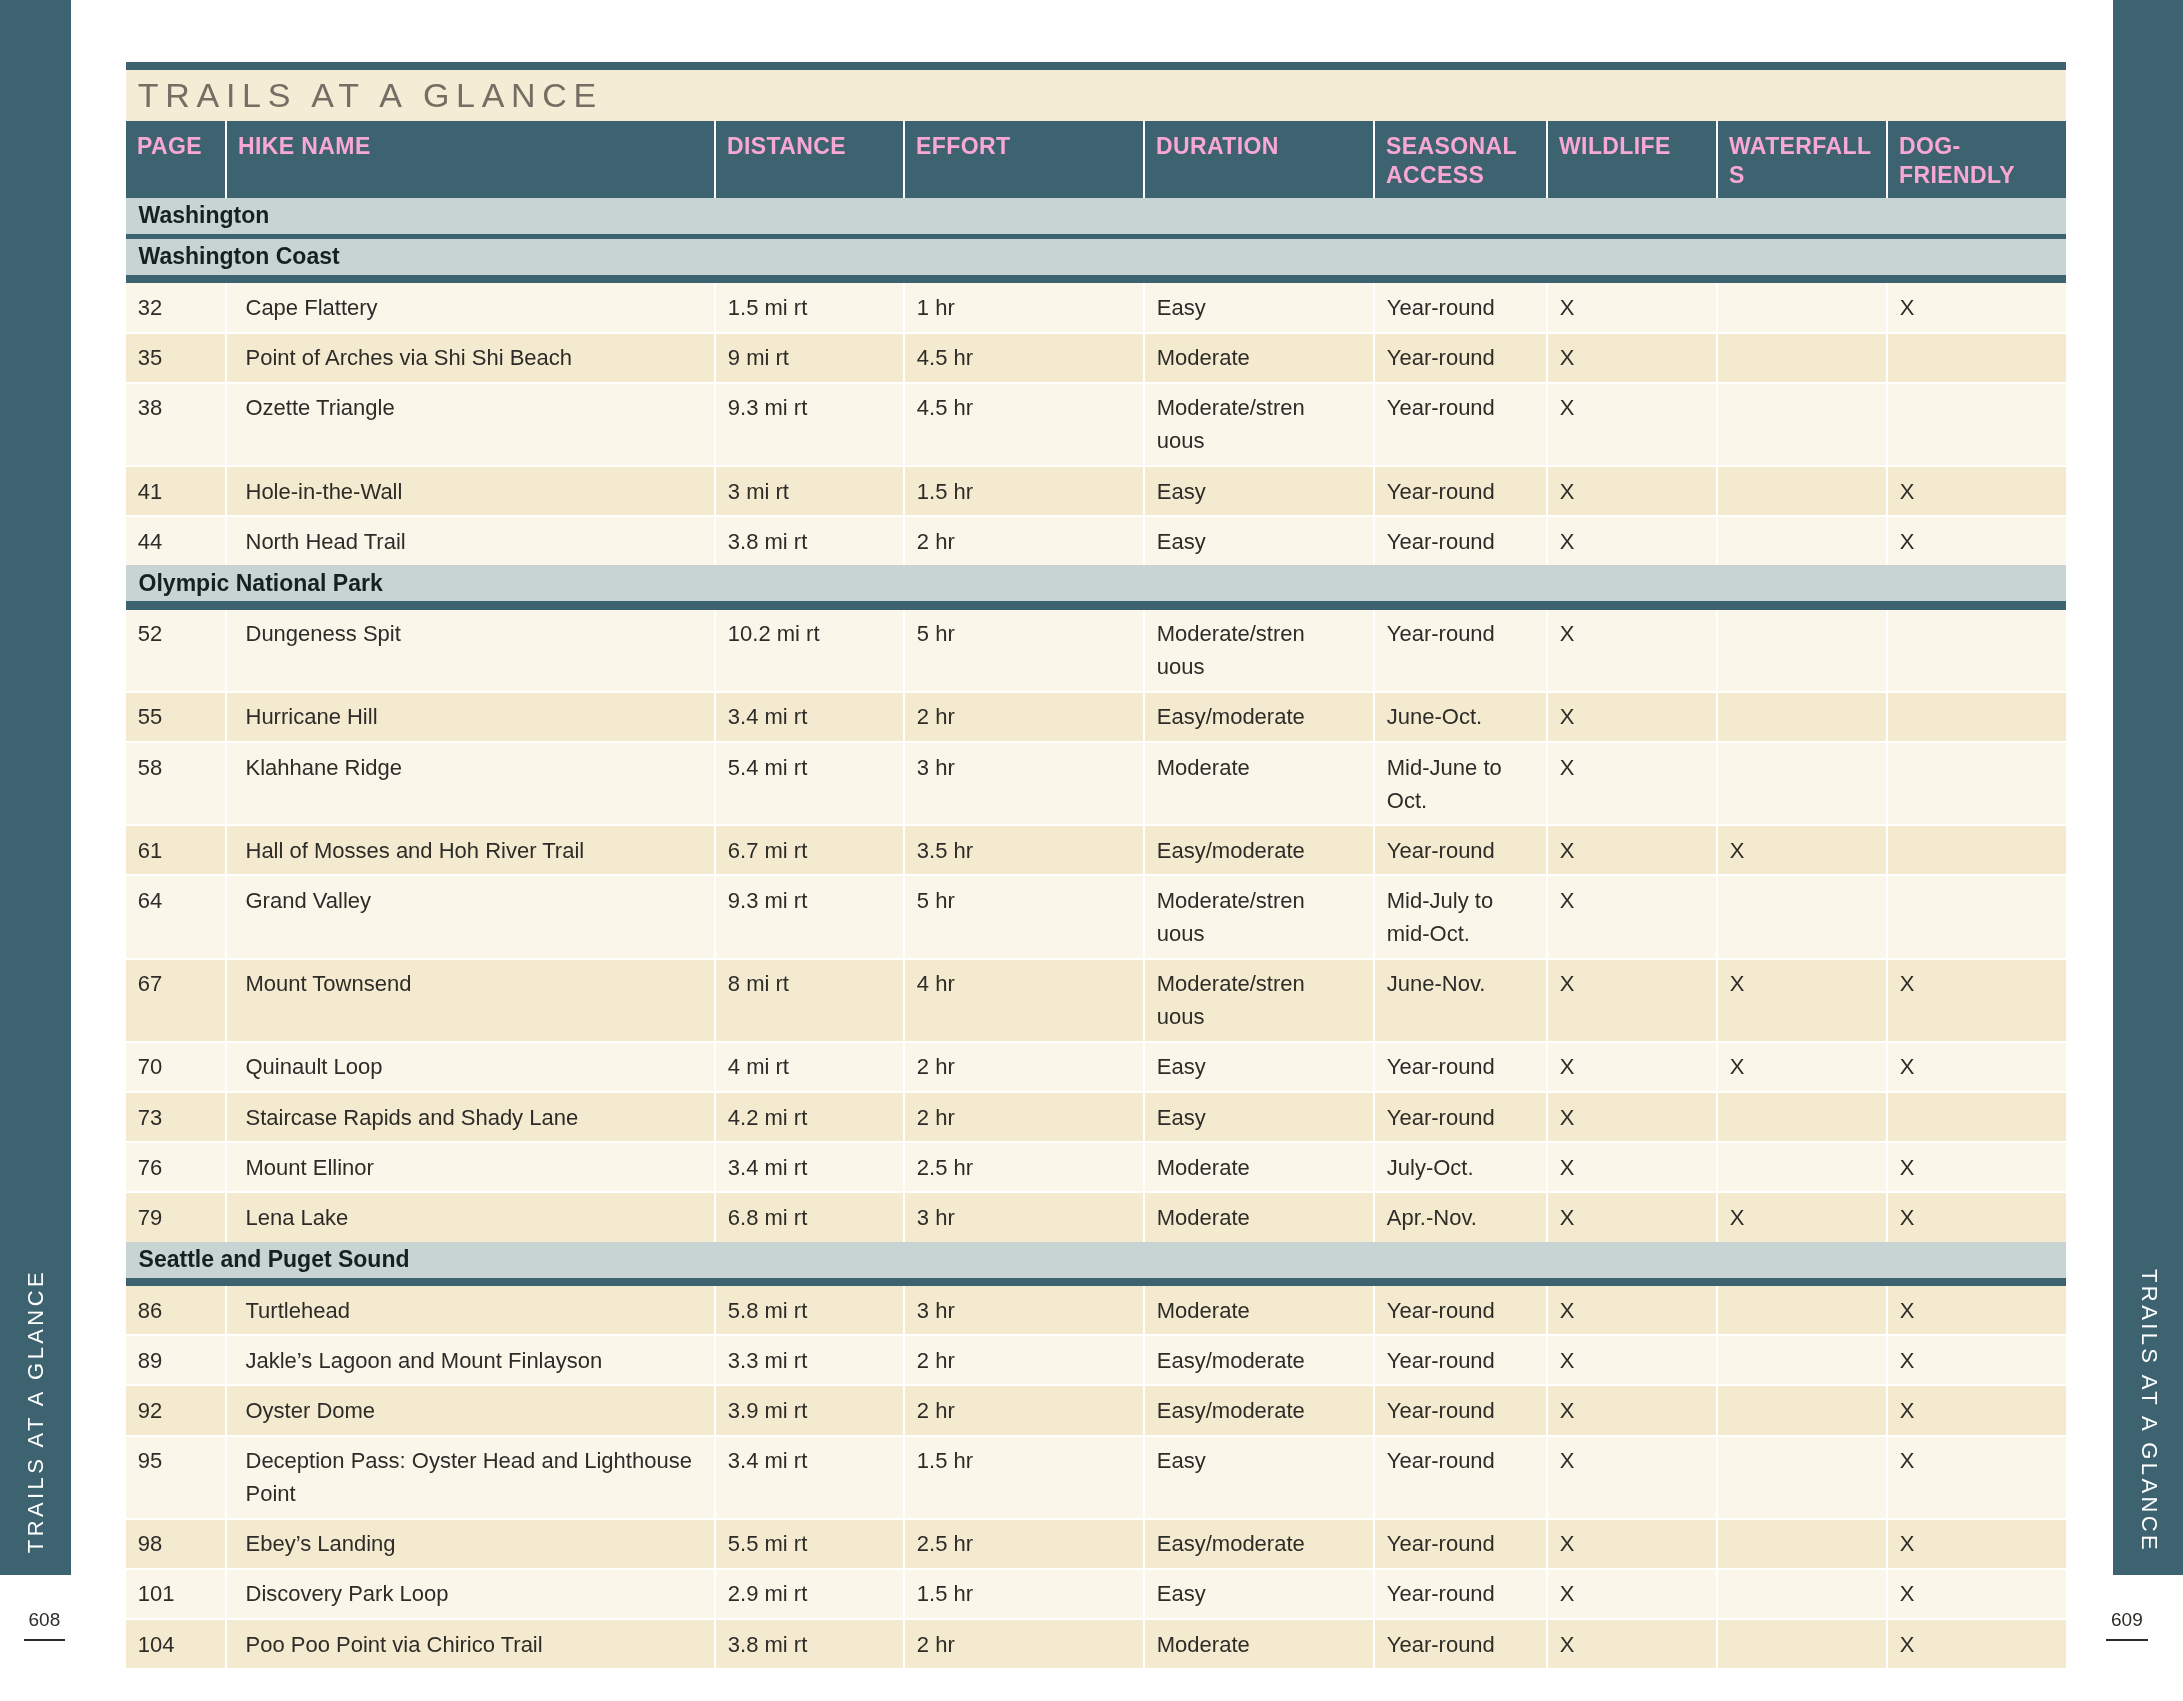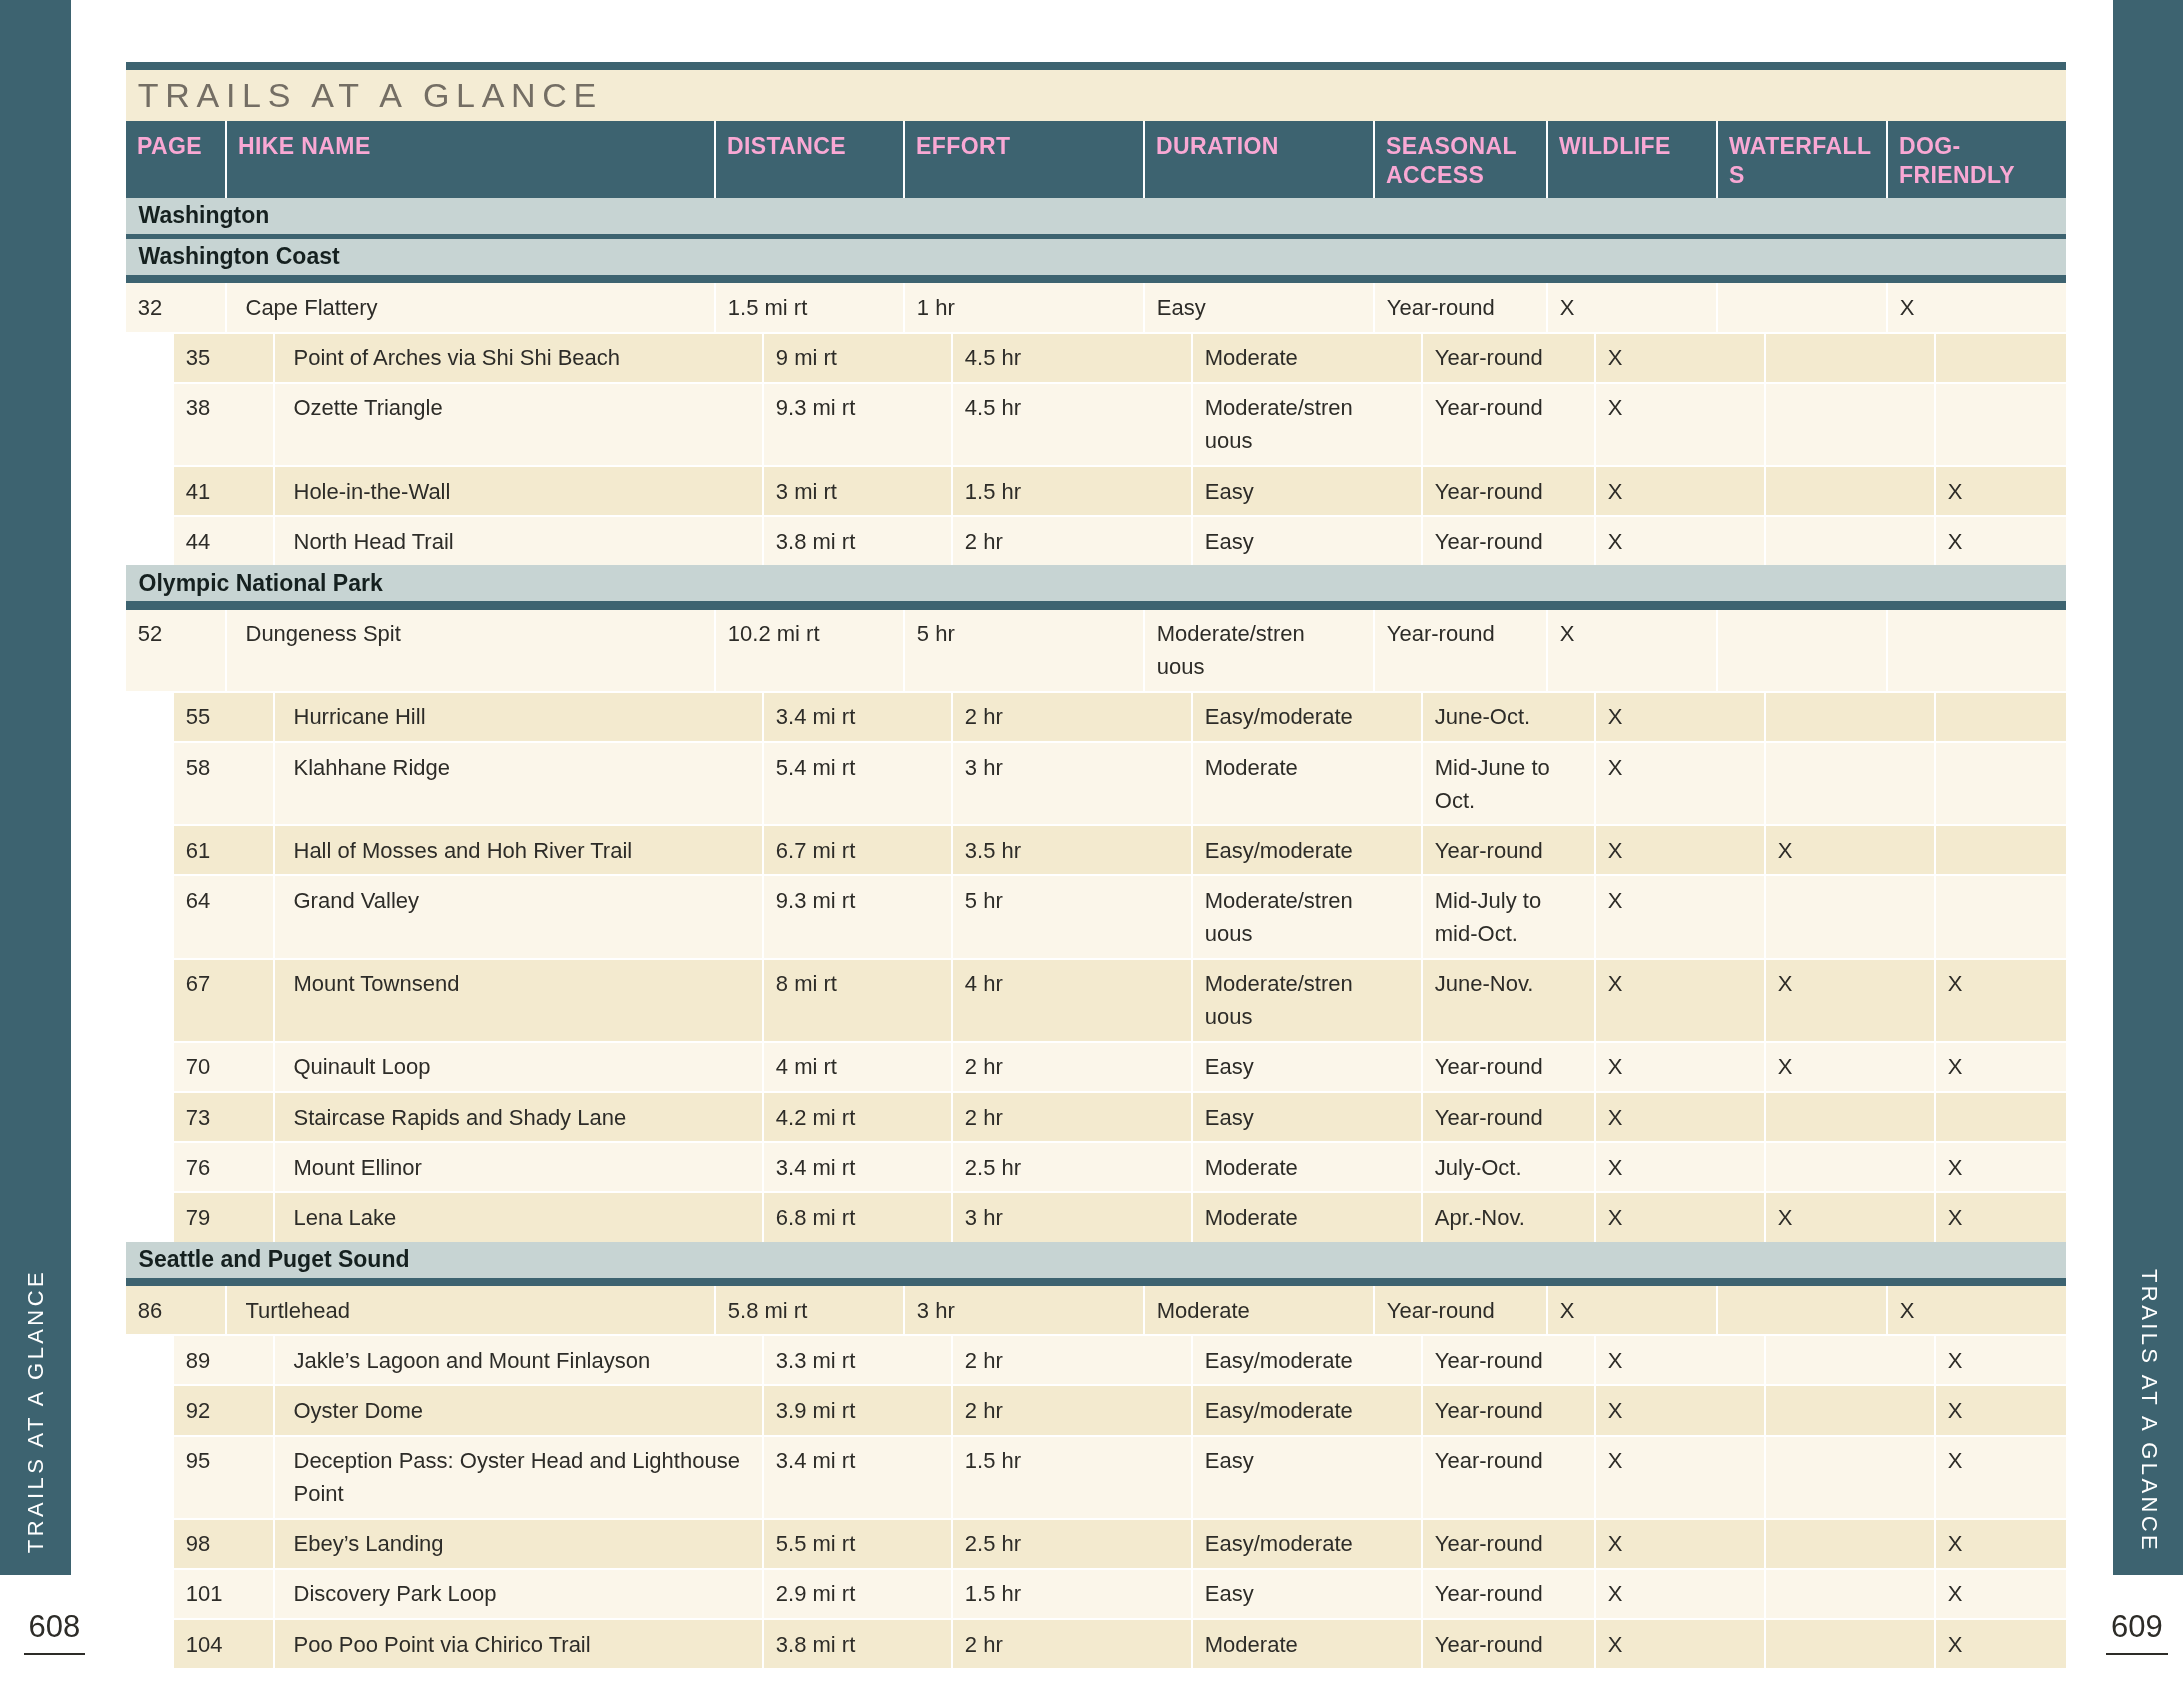--- a/index.html
+++ b/index.html
@@ -15,21 +15,21 @@
   .vlabel{
     position:absolute;bottom:22px;left:50%;
     writing-mode:vertical-rl;
     color:#ffffff;font-size:22px;letter-spacing:3.4px;font-weight:400;
     white-space:nowrap;
   }
   .vlabel-left{transform:translateX(-50%) rotate(180deg);}
   .vlabel-right{transform:translateX(-50%);}
   
   .folio{
-    position:absolute;top:1609px;font-size:31px;color:#2d2c28;
+    position:absolute;top:1609px;font-size:19px;color:#2d2c28;
     border-bottom:2.5px solid #2d2c28;padding:0 5px 7.6px 5px;
   }
   .folio-left{left:23.5px;}
   .folio-right{left:2106px;}
   
   .table-wrap{position:absolute;left:126px;top:62px;width:1940px;}
   .topbar{height:7.6px;background:#3d6370;}
   .title-band{
     height:51px;background:#f4ecd4;display:flex;align-items:center;
   }
@@ -53,21 +53,21 @@
   .section-band{
     height:36px;background:#c7d4d3;display:flex;align-items:center;
     padding-left:12.6px;font-weight:700;font-size:23px;color:#15201f;
   }
   .rule{background:#3d6370;}
   .rule.thin{height:5px;}
   .rule.thick{height:8.4px;}
   .row{min-height:48px;}
   .row.cream{background:#fbf6ea;}
   .row.tan{background:#f3eacf;}
-  .row + .row{border-top:2.5px solid #ffffff;margin-left:48px;}
+  .row + .row{border-top:2.5px solid #ffffff;}
   .row > div{
     padding:7.6px 8.4px 7.6px 11.8px;font-size:22px;line-height:33px;
     overflow-wrap:break-word;box-sizing:border-box;
   }
   .row > div + div{border-left:2.5px solid #ffffff;}
   .c-page{padding-right:27px !important;}
   .c-name{padding-left:18.5px !important;}
   .c-effort{padding-right:59px !important;}
   .c-seasonal{padding-right:10px !important;}
 </style>

